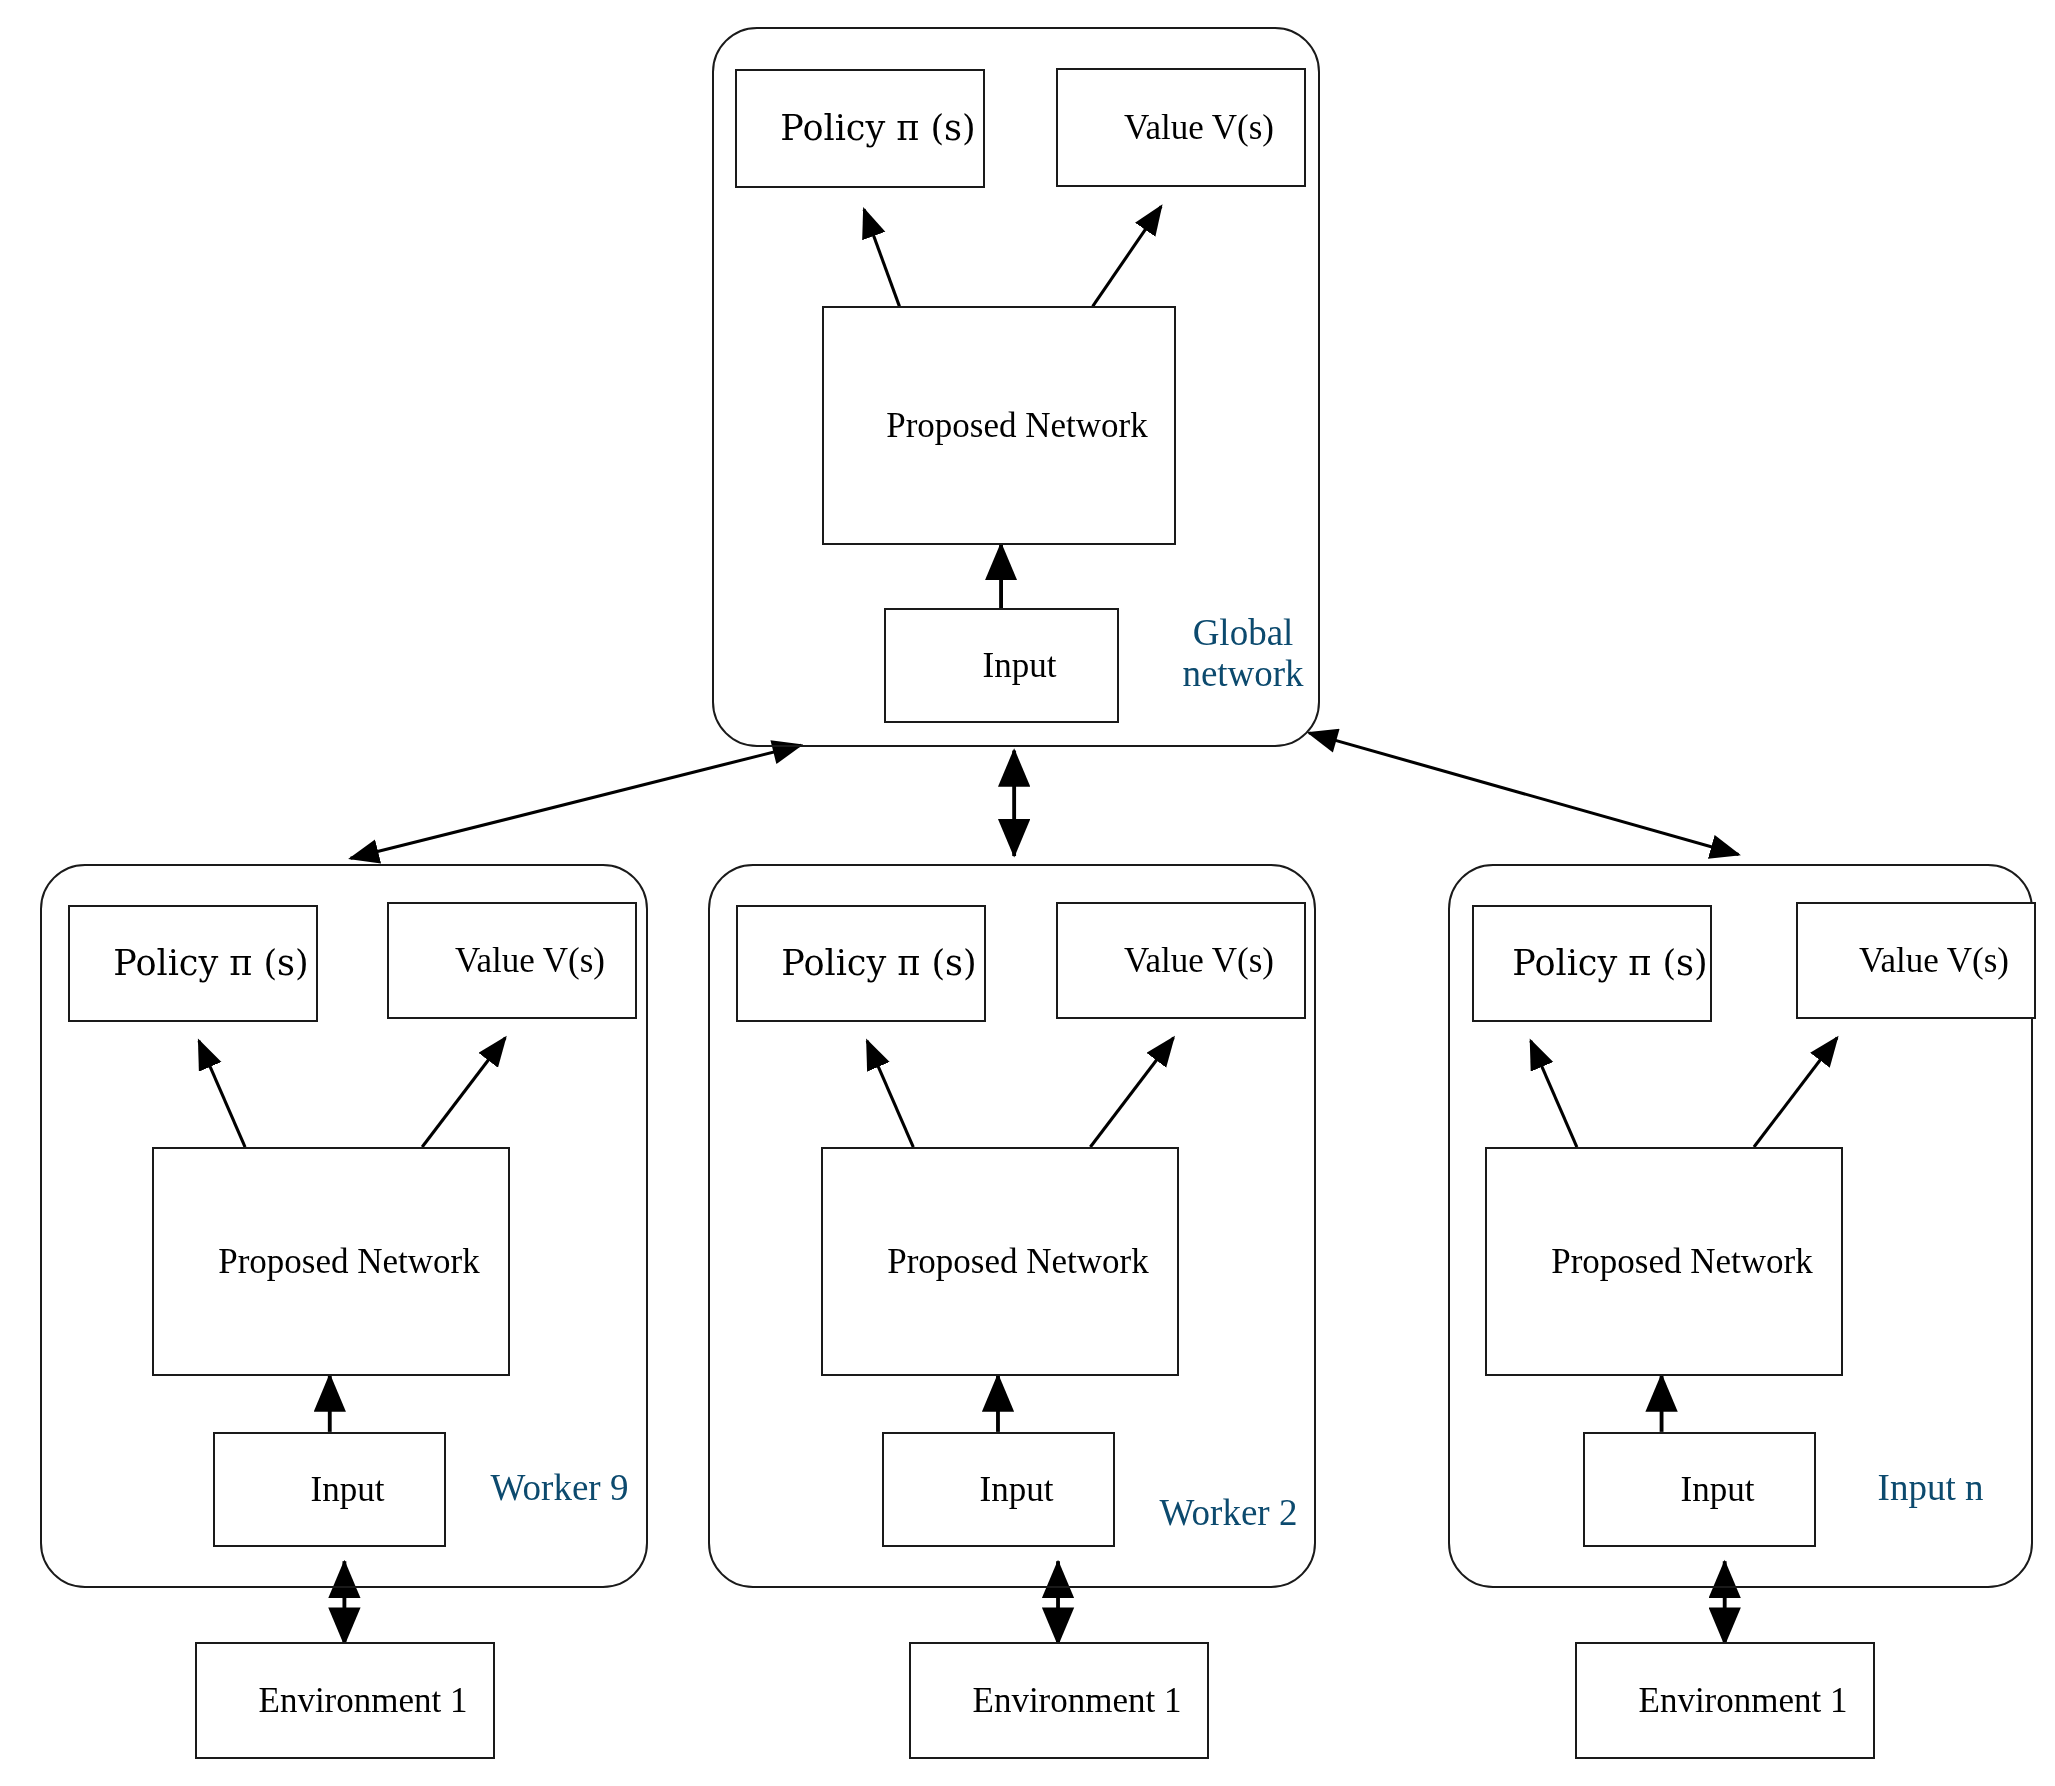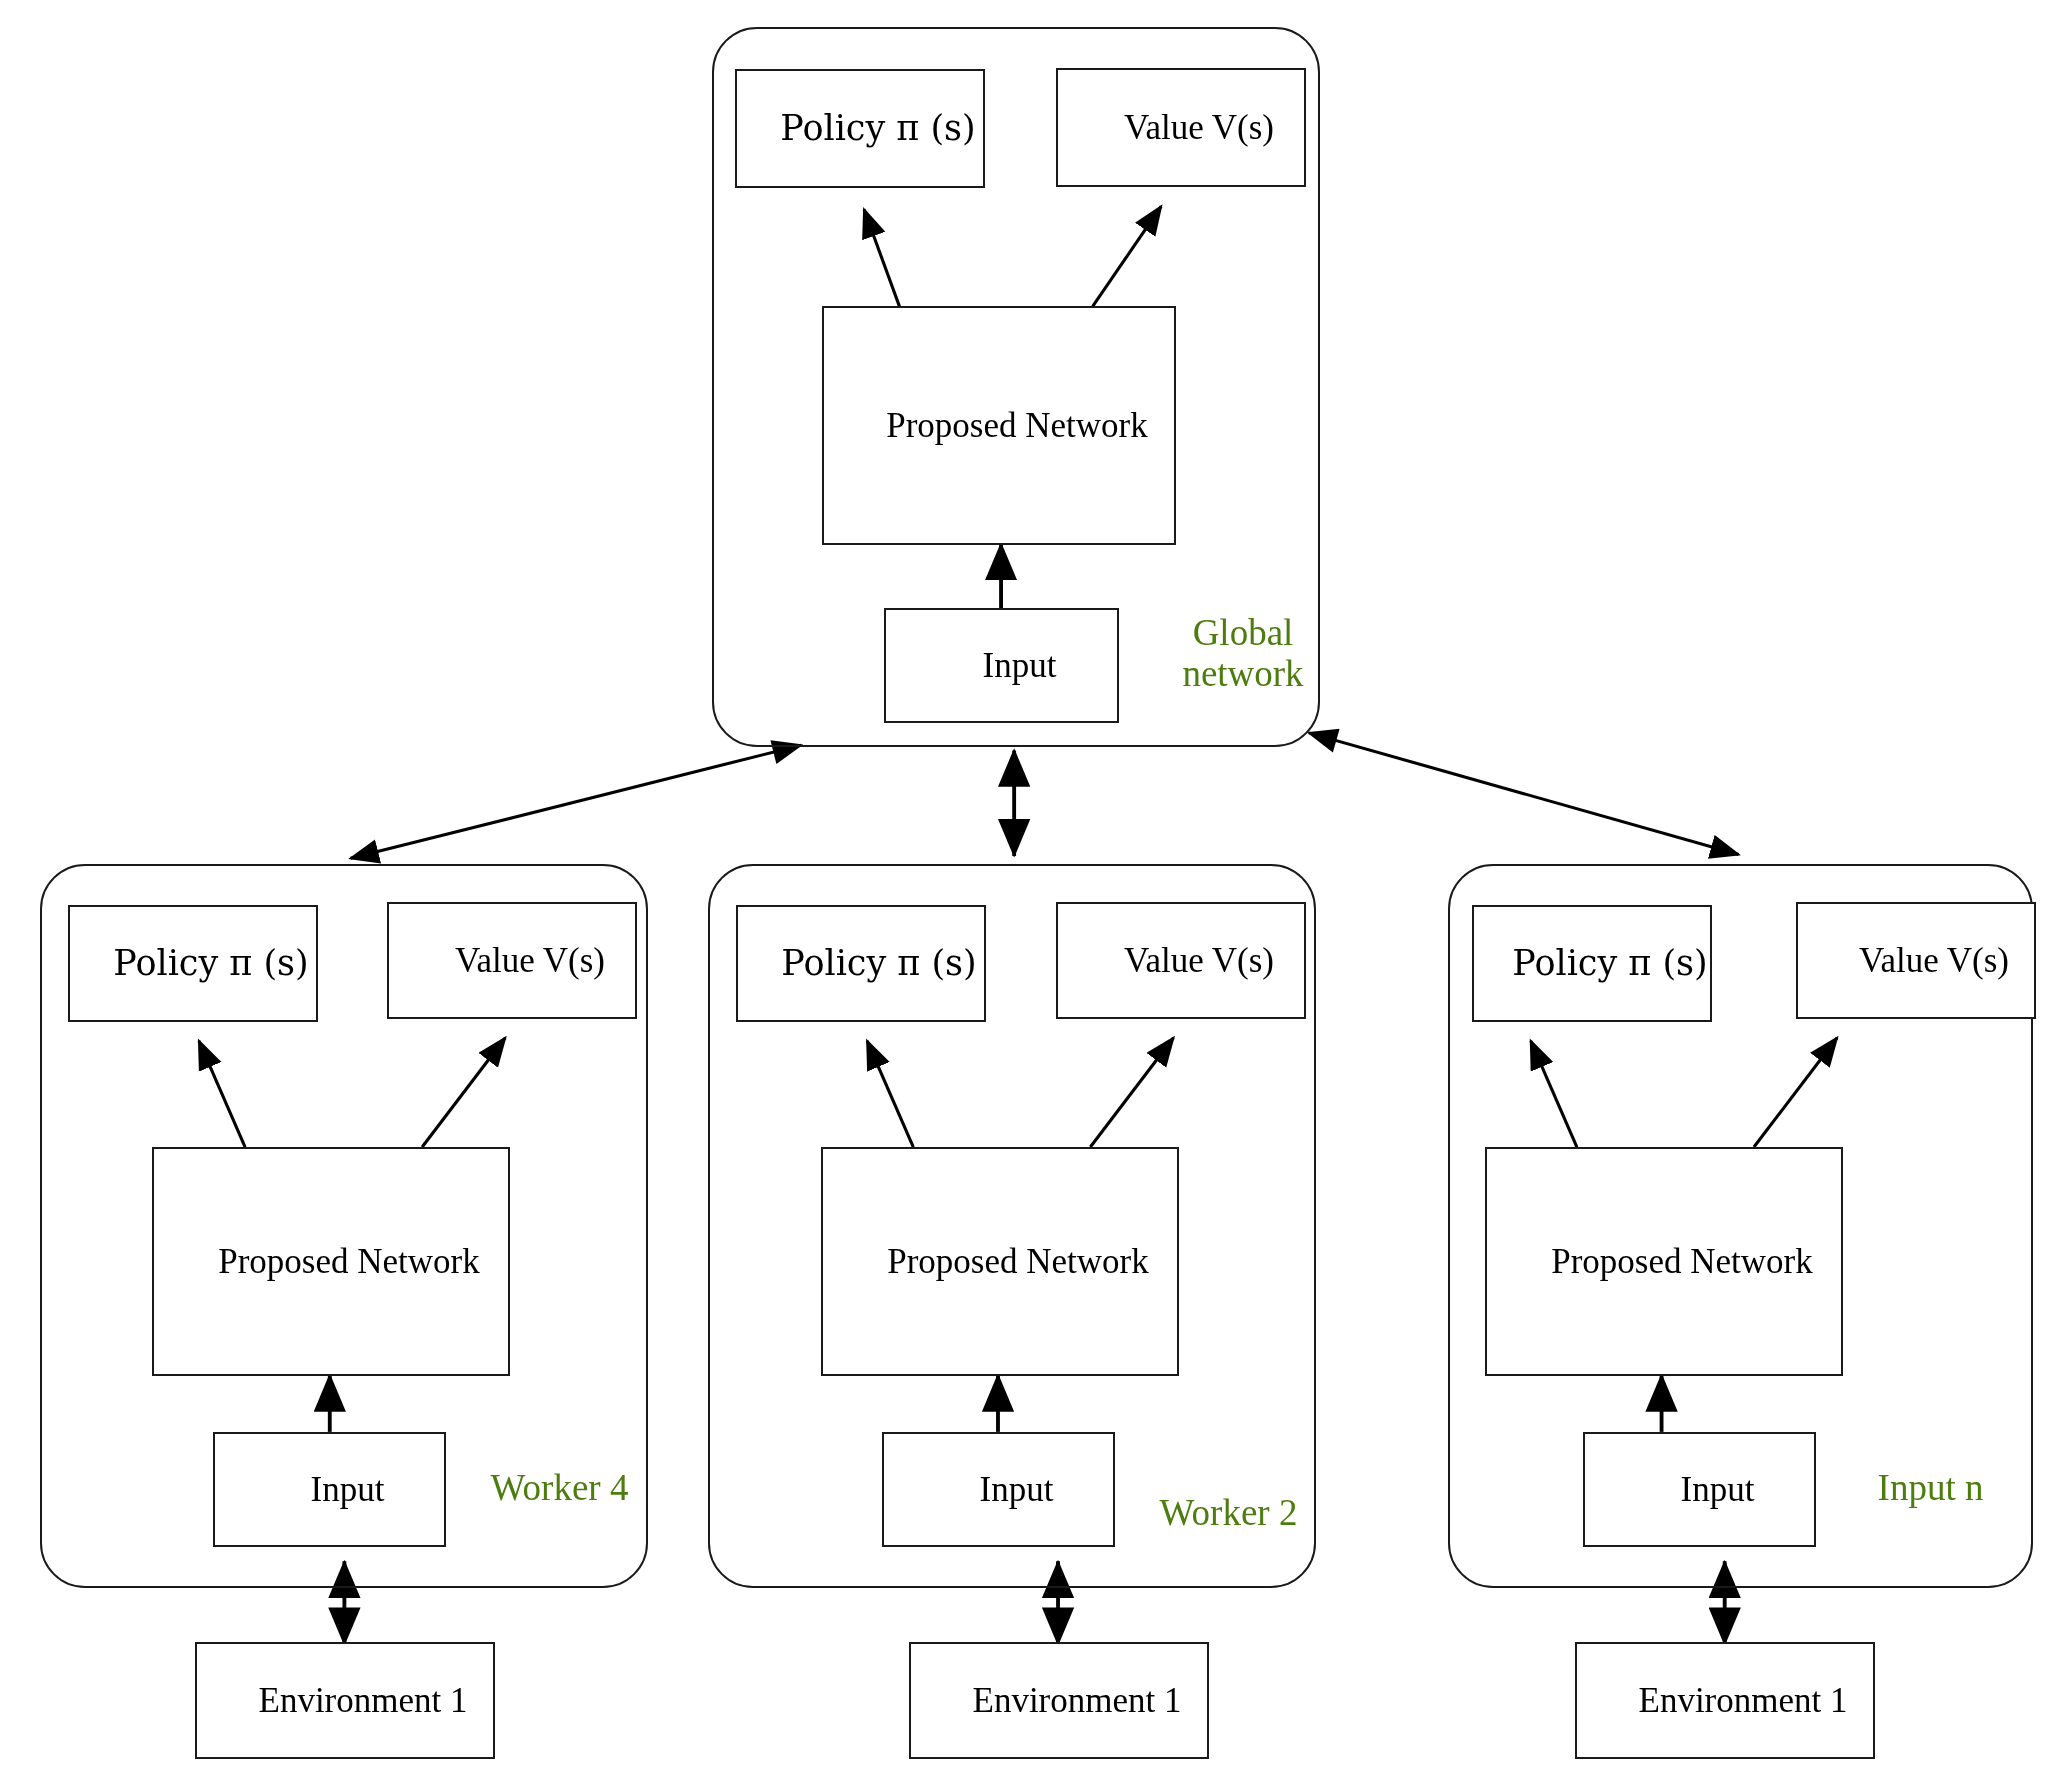--- a/index.html
+++ b/index.html
@@ -47,21 +47,21 @@
     white-space: nowrap;
     padding-left: 36px;
   }
   .node.tall { align-items: center; justify-content: center; }
   .panel-label {
     position: absolute;
     font-size: 37px;
     line-height: 1.12;
     text-align: center;
     white-space: pre-line;
-    color: #4d7c0f;
+    color: #0c4a6e;
   }
   .pi { font-family: "DejaVu Serif", "Liberation Serif", serif; }
 </style>
 </head>
 <body>
 
 <div id="canvas">
 
   <svg class="edges" viewBox="0 0 2670 2320">
     <defs>
@@ -175,21 +175,21 @@
   </div>
 
   <div class="node tall" style="left:152px; top:1147px; width:358px; height:229px;">
     <span>Proposed Network</span>
   </div>
 
   <div class="node" style="left:213px; top:1432px; width:233px; height:115px;">
     <span>Input</span>
   </div>
 
-  <div class="panel-label" style="left:471px; top:1467px; width:177px;">Worker 4</div>
+  <div class="panel-label" style="left:471px; top:1467px; width:177px;">Worker 9</div>
 
   <div class="node" style="left:195px; top:1642px; width:300px; height:117px;">
     <span>Environment 1</span>
   </div>
 
   <div class="panel" style="left:708px; top:864px; width:608px; height:724px;"></div>
 
   <div class="node" style="left:736px; top:905px; width:250px; height:117px;">
     <span class="pi">Policy  π (s)</span>
   </div>

